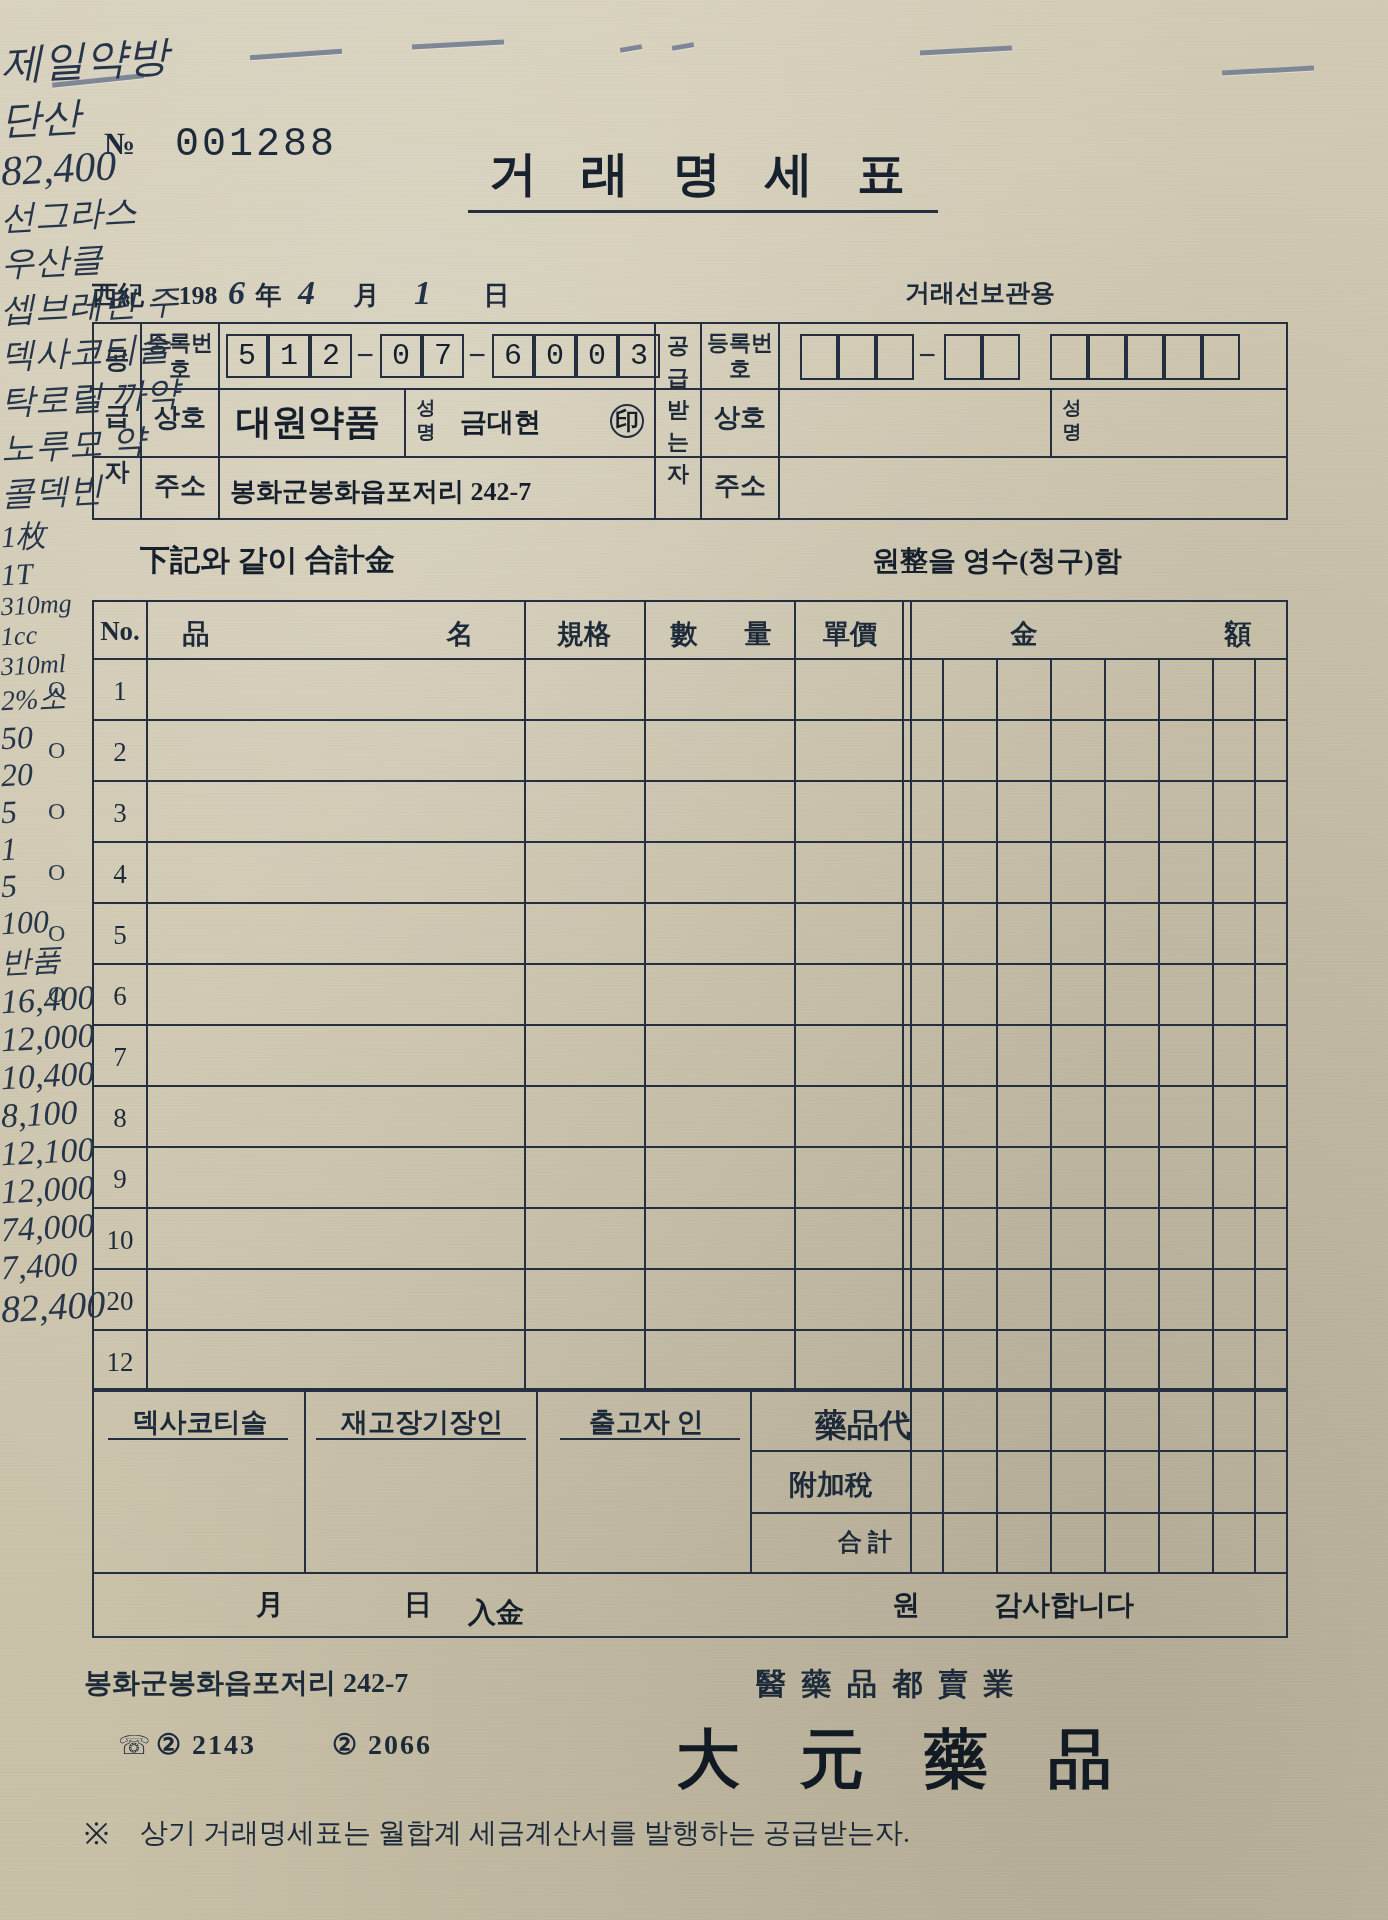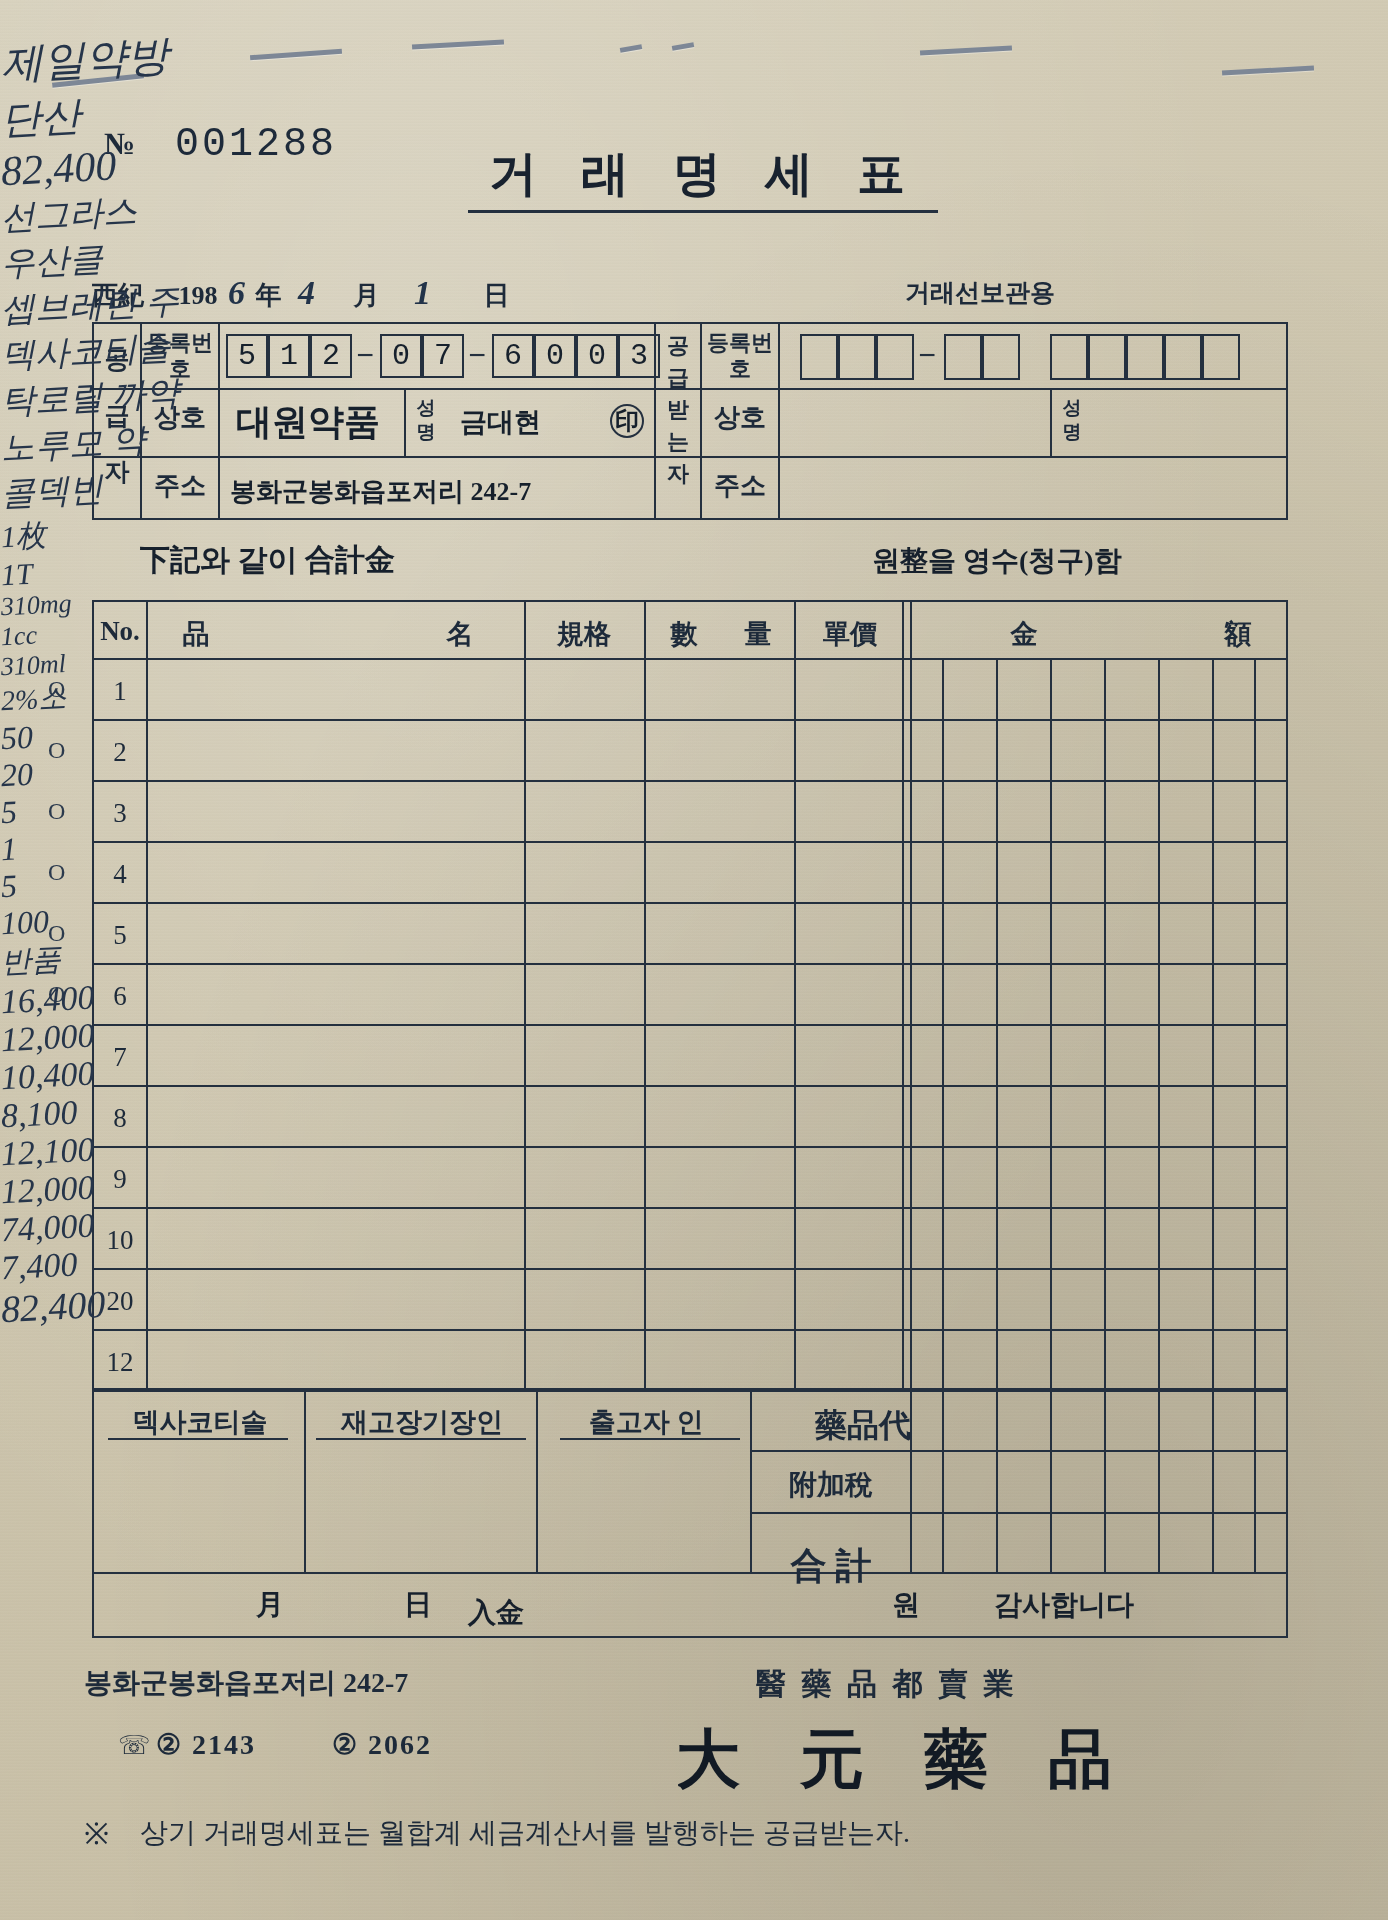--- a/index.html
+++ b/index.html
@@ -302,35 +302,35 @@
 <div class="vline" style="left:1158px;top:1390px;height:184px;"></div>
 <div class="vline" style="left:1212px;top:1390px;height:184px;"></div>
 <div class="vline" style="left:1254px;top:1390px;height:184px;"></div>
 
 <div class="th" style="left:100px;top:1404px;width:200px;font-size:27px;">덱사코티솔</div>
 <div class="th" style="left:310px;top:1404px;width:224px;font-size:27px;">재고장기장인</div>
 <div class="th" style="left:544px;top:1404px;width:204px;font-size:27px;">출고자 인</div>
 
 <div class="th" style="left:786px;top:1404px;width:154px;font-size:32px;">藥品代</div>
 <div class="th" style="left:754px;top:1466px;width:154px;font-size:28px;">附加稅</div>
-<div class="th" style="left:754px;top:1526px;width:154px;font-size:36px;margin-top:16px;">合 計</div>
+<div class="th" style="left:788px;top:1526px;width:154px;font-size:24px;">合 計</div>
 
 <div class="hand" style="left:1000px;top:1398px;font-size:34px;">74,000</div>
 <div class="hand" style="left:1058px;top:1462px;font-size:34px;">7,400</div>
 <div class="hand" style="left:990px;top:1520px;font-size:38px;">82,400</div>
 
 <div class="frame" style="left:92px;top:1574px;width:1196px;height:64px;border-top:none;"></div>
 <div class="val" style="left:256px;top:1586px;font-size:28px;">月</div>
 <div class="val" style="left:404px;top:1586px;font-size:28px;">日</div>
 <div class="val" style="left:468px;top:1586px;font-size:28px;margin-top:8px;">入金</div>
 <div class="val" style="left:892px;top:1586px;font-size:28px;">원</div>
 <div class="val" style="left:994px;top:1586px;font-size:28px;">감사합니다</div>
 
 <div class="foot" style="left:84px;top:1664px;font-size:28px;font-weight:bold;">봉화군봉화읍포저리 242-7</div>
 <div class="foot" style="left:118px;top:1730px;font-size:26px;">☏</div>
 <div class="foot" style="left:156px;top:1728px;font-size:28px;font-weight:bold;letter-spacing:2px;">② 2143</div>
-<div class="foot" style="left:332px;top:1728px;font-size:28px;font-weight:bold;letter-spacing:2px;">② 2062</div>
+<div class="foot" style="left:332px;top:1728px;font-size:28px;font-weight:bold;letter-spacing:2px;">② 2066</div>
 
 <div class="foot" style="left:756px;top:1664px;font-size:30px;font-weight:bold;letter-spacing:4px;">醫 藥 品  都 賣 業</div>
 <div class="bigbrand" style="left:676px;top:1716px;">大 元 藥 品</div>
 
 <div class="foot" style="left:84px;top:1812px;font-size:30px;">※</div>
 <div class="foot" style="left:140px;top:1814px;font-size:28px;">상기 거래명세표는 월합계 세금계산서를 발행하는 공급받는자.</div>
 
 </body></html>

